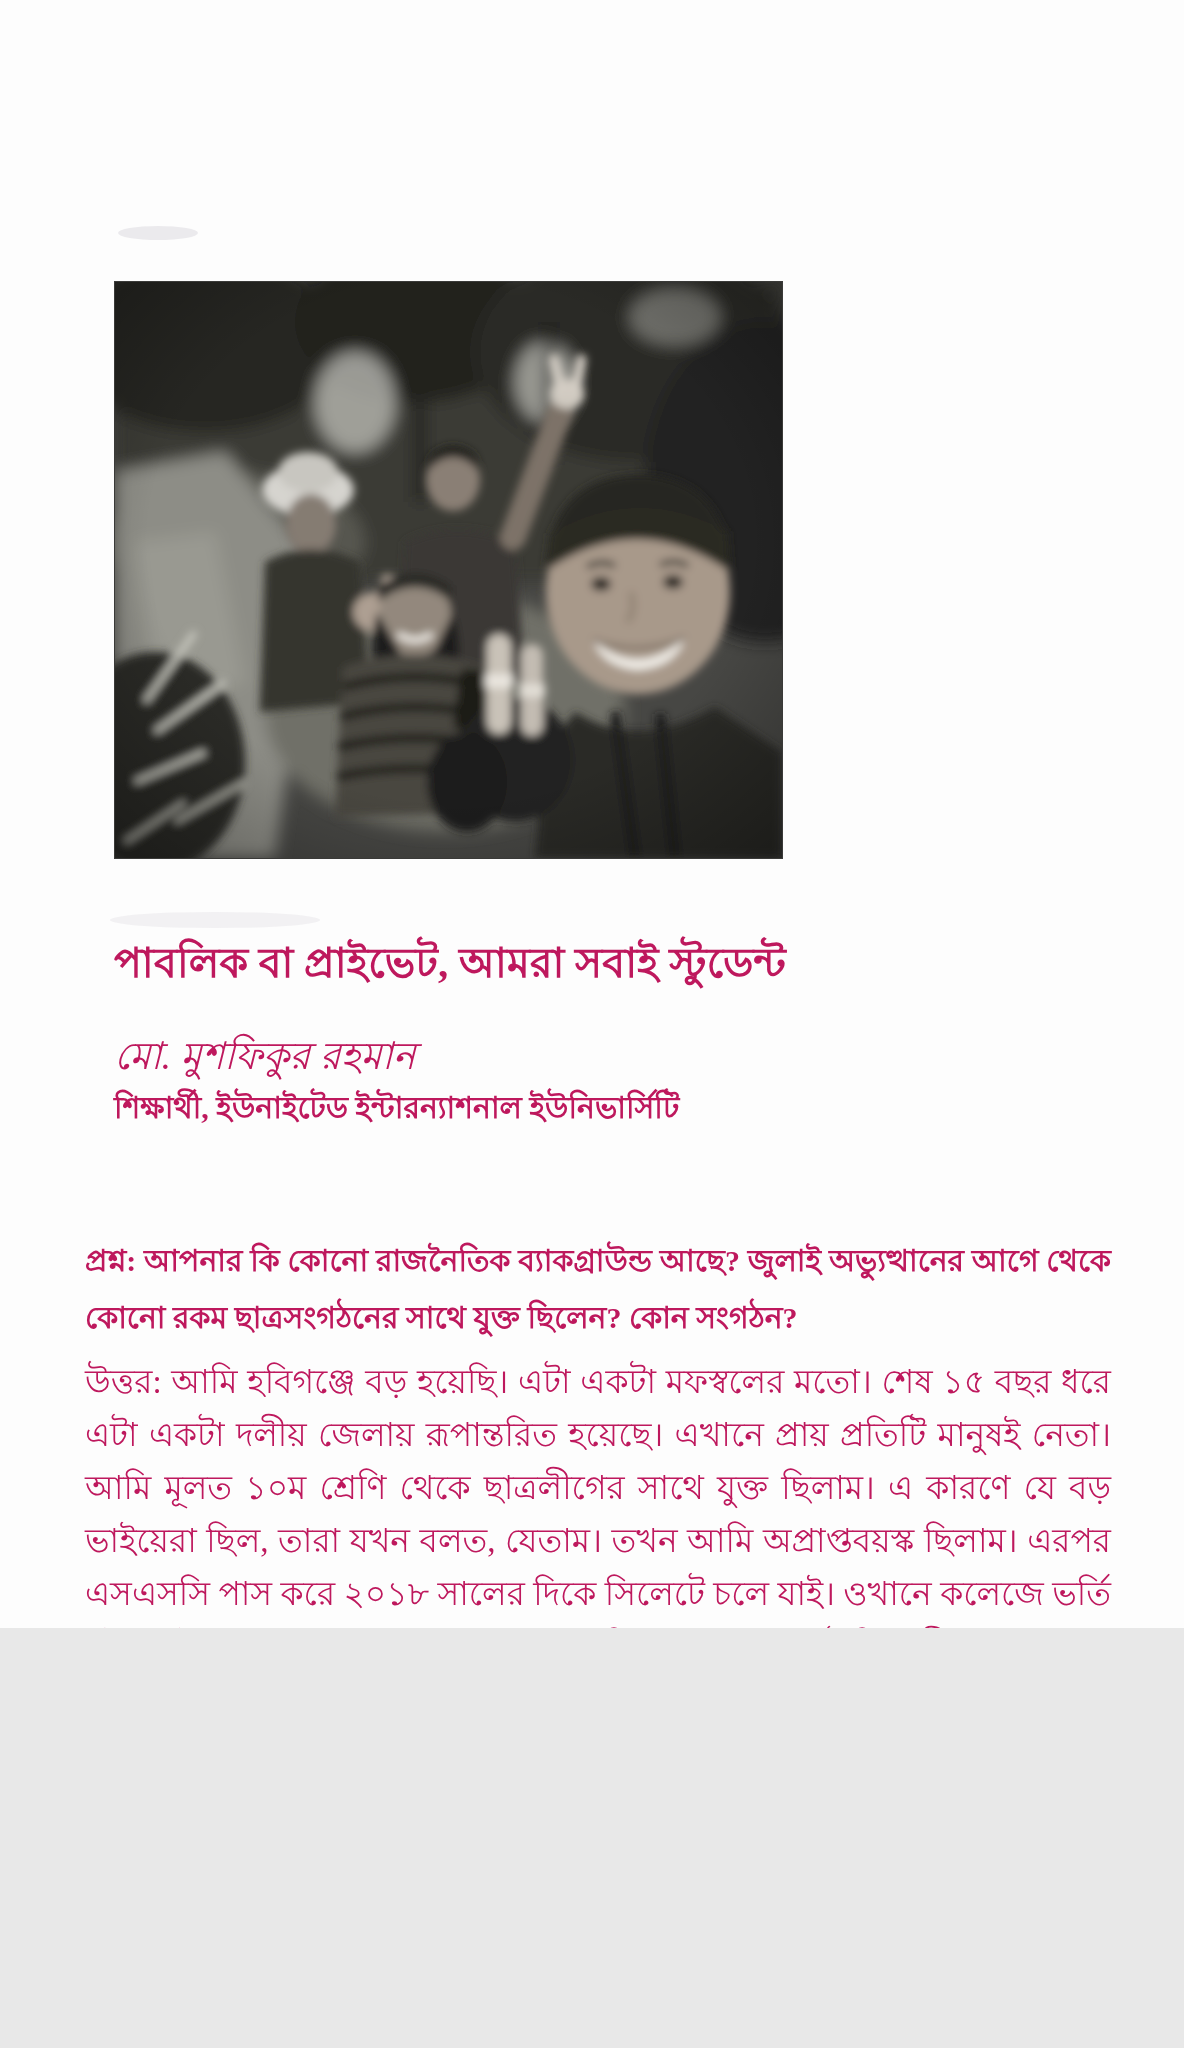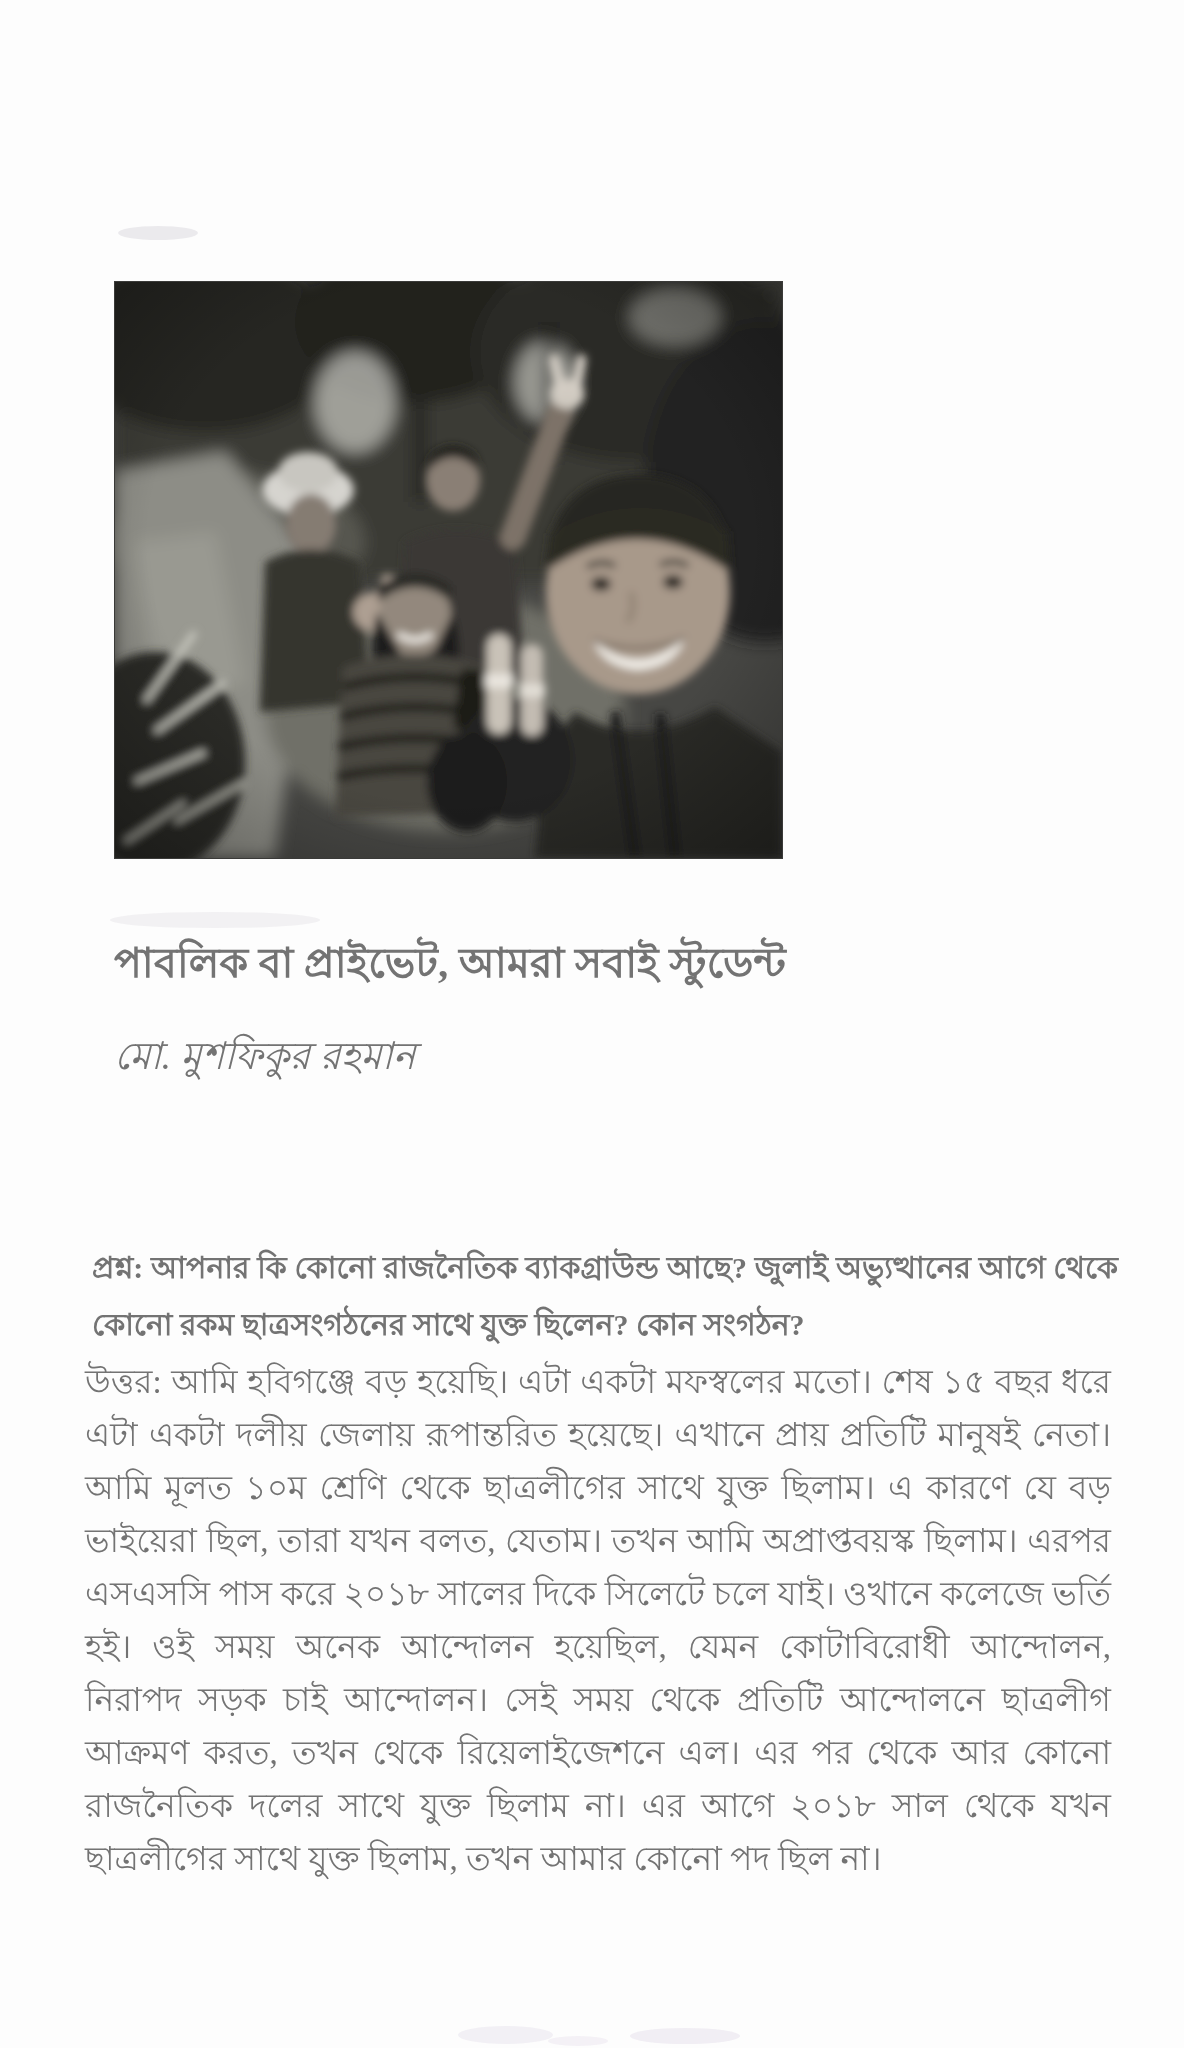--- a/index.html
+++ b/index.html
@@ -1,24 +1,24 @@
 <!DOCTYPE html>
 <html><head>
 <meta charset="utf-8">
 <style>
   html,body{margin:0;padding:0;}
   body{background:#e8e8e8;}
   .page{
     position:relative;
-    width:1184px;height:2048px;
+    width:1184px;height:1628px;
     margin:0 auto;
     background:#fdfdfd;
     overflow:hidden;
     font-family:"Liberation Serif","DejaVu Serif",serif;
-    color:#737373;
+    color:#be185d;
   }
   
   .photo{
     position:absolute;left:115px;top:282px;width:667px;height:576px;
     background:#474744;overflow:hidden;
     box-shadow:0 0 0 1px #3a3a38;
   }
   .photo svg{display:block;width:100%;height:100%;}
   .scan-smudge{position:absolute;border-radius:50%;pointer-events:none;}
   .smudge-a{left:118px;top:226px;width:80px;height:14px;background:#dcdae0;opacity:.55;}
@@ -157,22 +157,23 @@
           <ellipse cx="352" cy="500" rx="40" ry="50" fill="#1e1d1b"></ellipse>
         </g>
       </g>
 
       <rect x="0" y="0" width="667" height="576" fill="url(#vig)"></rect>
     </svg>
   </div>
 
   <h1 class="title" style="margin:0;">পাবলিক বা প্রাইভেট, আমরা সবাই স্টুডেন্ট</h1>
   <div class="byline">মো. মুশফিকুর রহমান</div>
+  <div class="affiliation">শিক্ষার্থী, ইউনাইটেড ইন্টারন্যাশনাল ইউনিভার্সিটি</div>
 
-  <p class="qa question" style="margin:7px;">
+  <p class="qa question" style="margin:0;">
     <span class="plabel">প্রশ্ন: </span>
     <span>আপনার কি কোনো রাজনৈতিক ব্যাকগ্রাউন্ড আছে? জুলাই অভ্যুত্থানের আগে থেকে কোনো রকম ছাত্রসংগঠনের সাথে যুক্ত ছিলেন? কোন সংগঠন?</span>
   </p>
 
   <p class="qa answer" style="margin:0;">
     <span class="plabel">উত্তর: </span>
     <span>আমি হবিগঞ্জে বড় হয়েছি। এটা একটা মফস্বলের মতো। শেষ ১৫ বছর ধরে এটা একটা দলীয় জেলায় রূপান্তরিত হয়েছে। এখানে প্রায় প্রতিটি মানুষই নেতা। আমি মূলত ১০ম শ্রেণি থেকে ছাত্রলীগের সাথে যুক্ত ছিলাম। এ কারণে যে বড় ভাইয়েরা ছিল, তারা যখন বলত, যেতাম। তখন আমি অপ্রাপ্তবয়স্ক ছিলাম। এরপর এসএসসি পাস করে ২০১৮ সালের দিকে সিলেটে চলে যাই। ওখানে কলেজে ভর্তি হই। ওই সময় অনেক আন্দোলন হয়েছিল, যেমন কোটাবিরোধী আন্দোলন, নিরাপদ সড়ক চাই আন্দোলন। সেই সময় থেকে প্রতিটি আন্দোলনে ছাত্রলীগ আক্রমণ করত, তখন থেকে রিয়েলাইজেশনে এল। এর পর থেকে আর কোনো রাজনৈতিক দলের সাথে যুক্ত ছিলাম না। এর আগে ২০১৮ সাল থেকে যখন ছাত্রলীগের সাথে যুক্ত ছিলাম, তখন আমার কোনো পদ ছিল না।</span>
   </p>
 
 </div>

